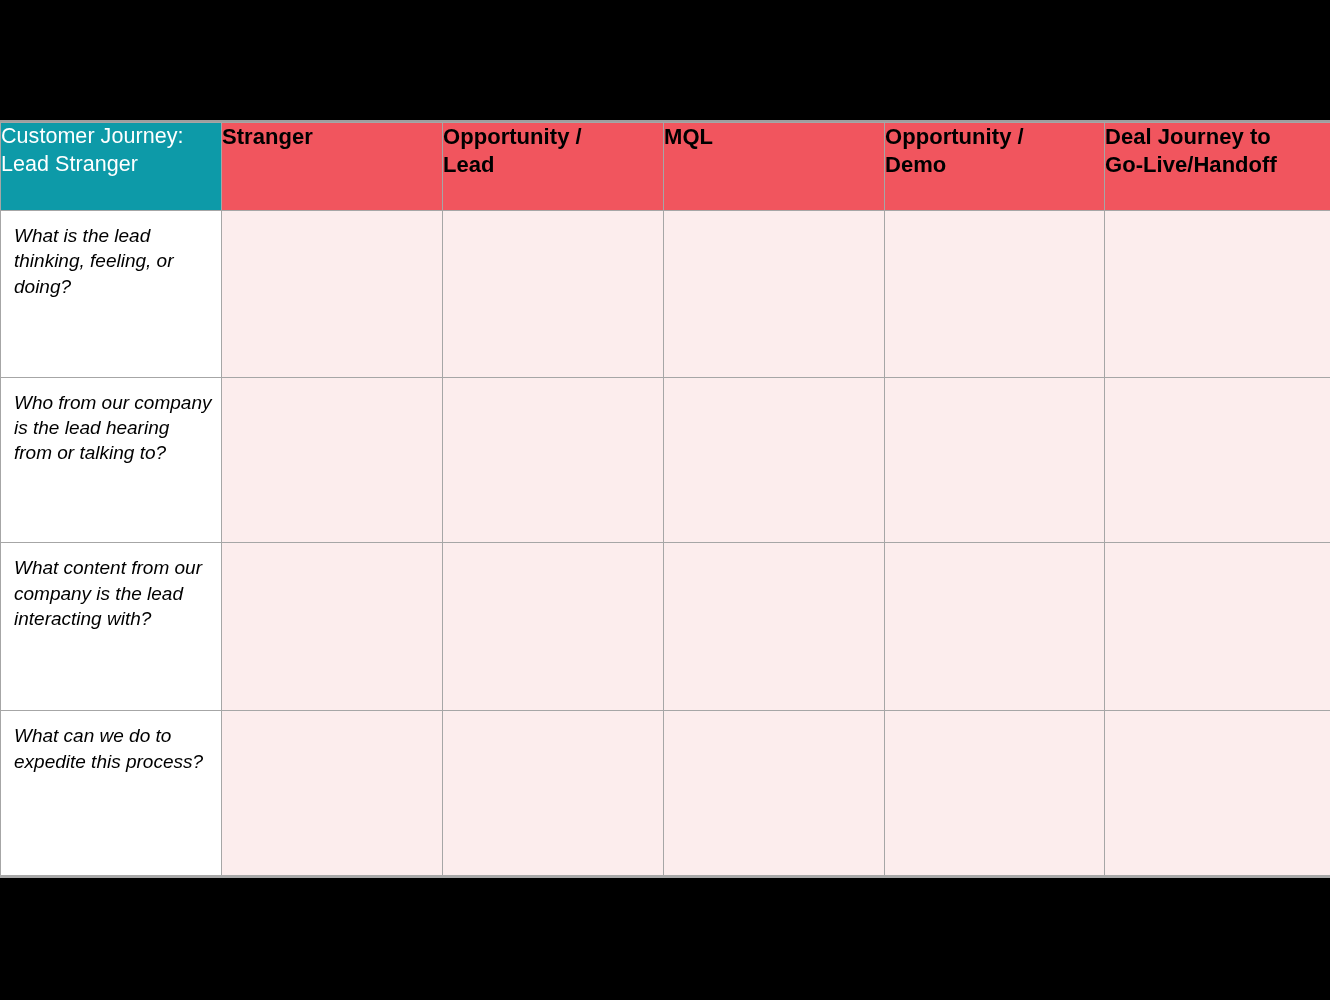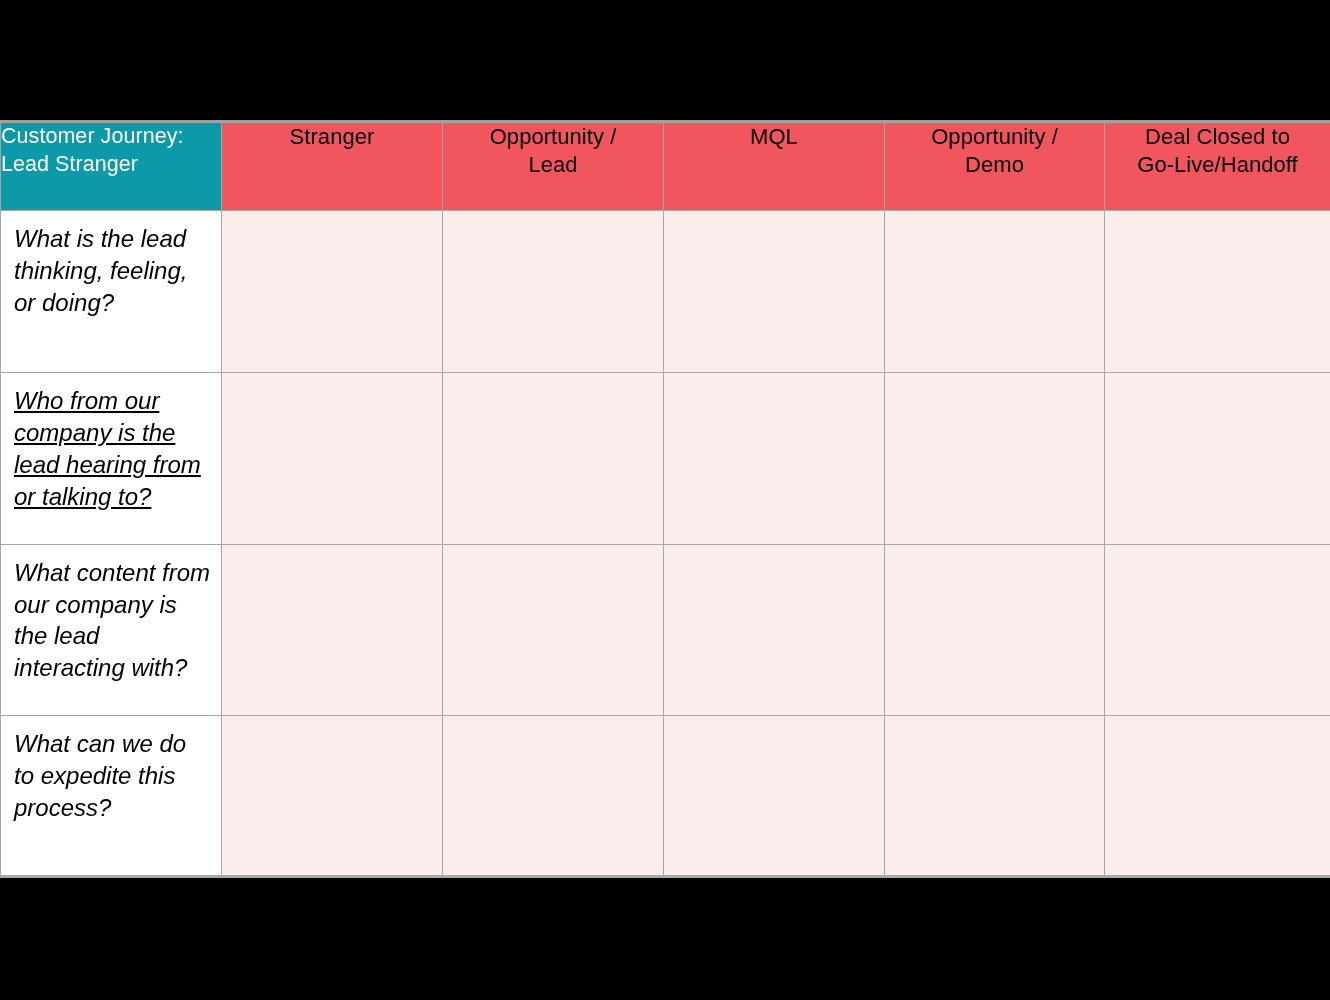--- a/index.html
+++ b/index.html
@@ -72,45 +72,45 @@
     text-align: left;
     line-height: 1.28;
     padding: 11px 0 0 13px;
     letter-spacing: 0.05px;
   }
 
   th.stage-cell {
     background: #f1555e;
     color: #000000;
     font-size: 22px;
-    font-weight: normal;
-    text-align: center;
+    font-weight: bold;
+    text-align: left;
     line-height: 1.28;
     padding: 11px 0 0 13px;
     letter-spacing: 0.05px;
   }
 
   
   tr.body-row td.question-cell {
     background: #ffffff;
     color: #000000;
-    font-size: 24px;
+    font-size: 19px;
     font-style: italic;
     line-height: 1.33;
     padding: 12px 9px 0 13px;
     text-align: left;
   }
 
   tr.body-row td.blank-cell {
     background: #fceded;
   }
 
   
   tr.r0 { height: 133px; }
-  tr.r1 { height: 132px; text-decoration: underline; }
+  tr.r1 { height: 132px; }
   tr.r2 { height: 134px; }
   tr.r3 { height: 132px; }
   tr.r4 { height: 136px; }
 
   
   .letterbox {
     position: absolute;
     left: 0;
     width: 1330px;
     background: #000000;
@@ -149,21 +149,21 @@
             <div>Lead</div>
           </th>
           <th class="stage-cell">
             <div>MQL</div>
           </th>
           <th class="stage-cell">
             <div>Opportunity /</div>
             <div>Demo</div>
           </th>
           <th class="stage-cell">
-            <div>Deal Closed to</div>
+            <div>Deal Journey to</div>
             <div>Go-Live/Handoff</div>
           </th>
         </tr>
       </thead>
 
       <tbody>
         <tr class="body-row r0">
           <td class="question-cell">What is the lead thinking, feeling, or doing?</td>
           <td class="blank-cell"></td>
           <td class="blank-cell"></td>

